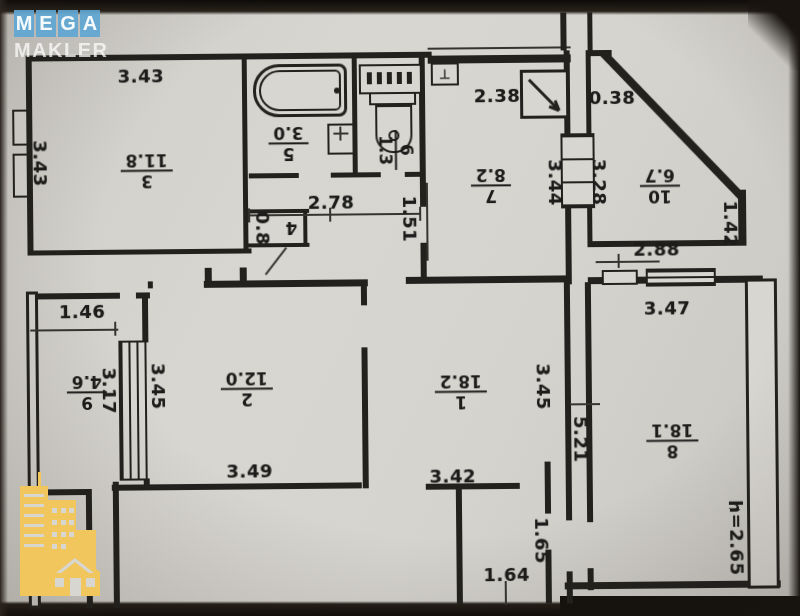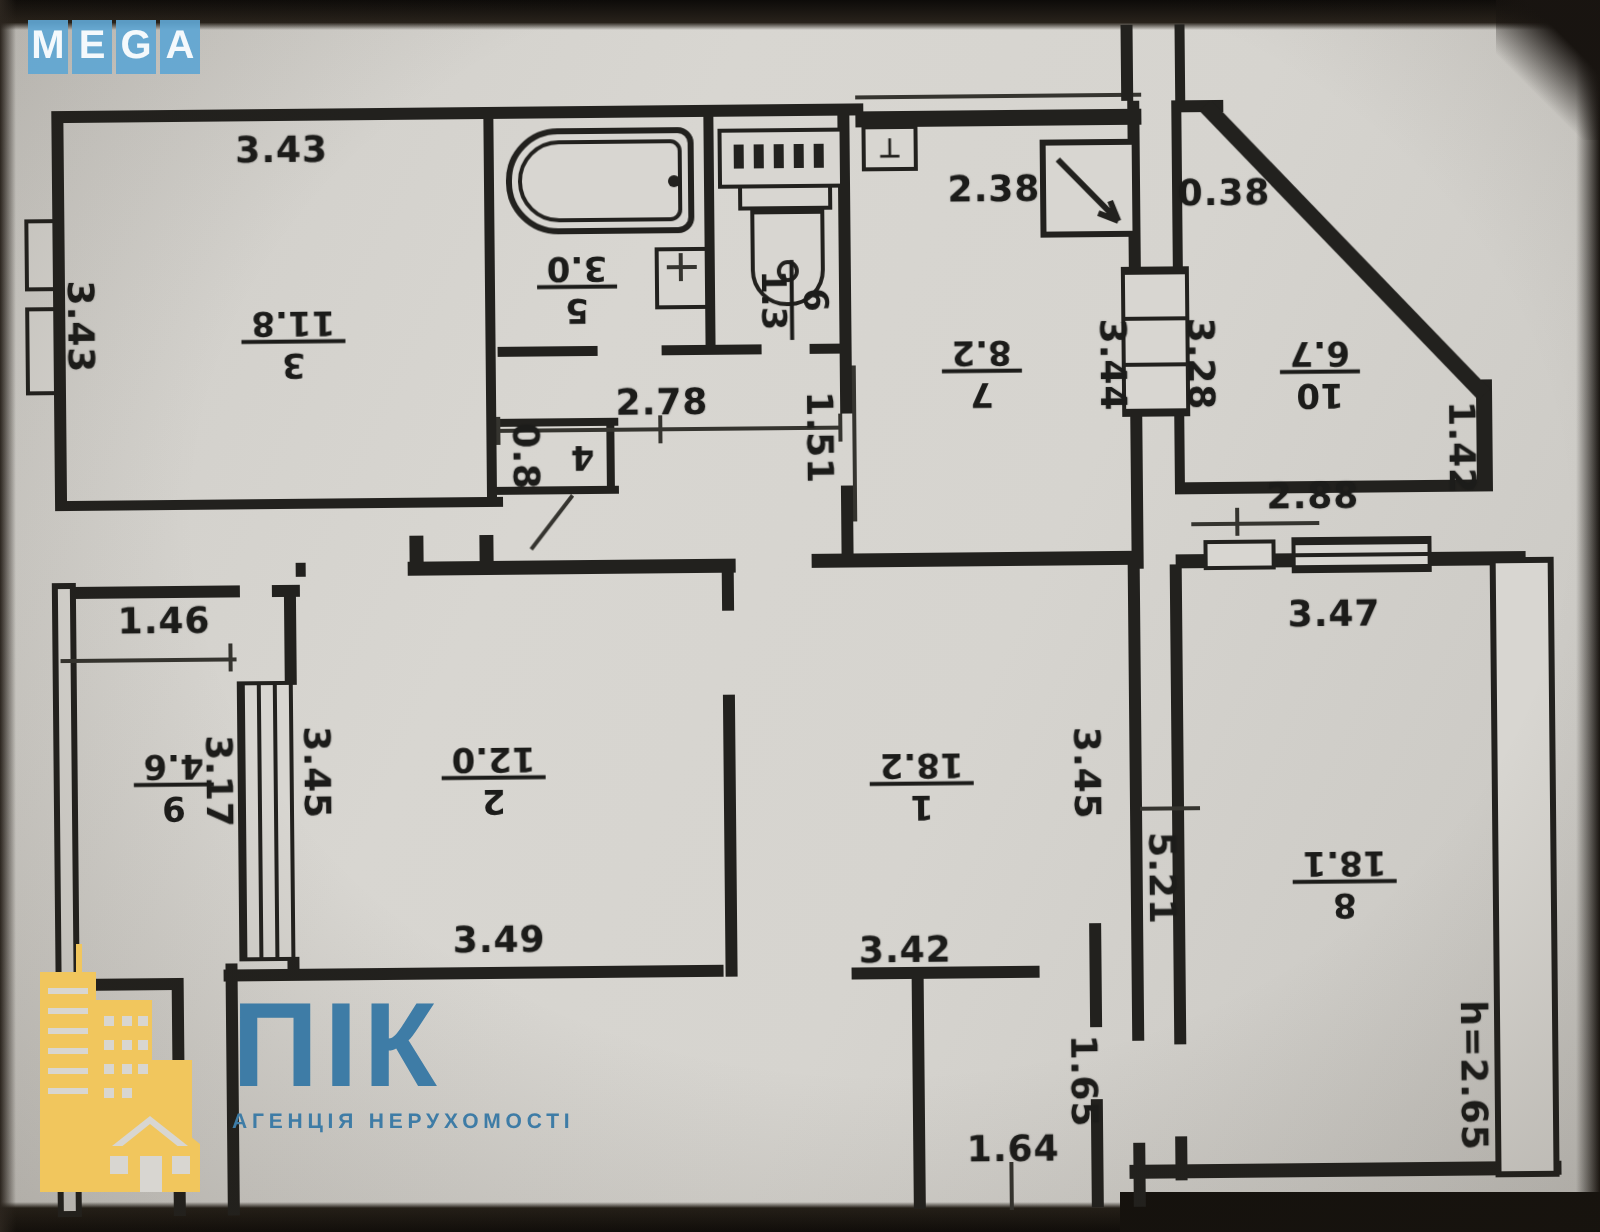--- a/index.html
+++ b/index.html
@@ -213,20 +213,21 @@
       </div>
   </div>
 
   <div class="mega">
     <div class="blocks" id="mega-blocks">
         <span>M</span>
         <span>E</span>
         <span>G</span>
         <span>A</span>
       </div>
+    <div class="sub">MAKLER</div>
   </div>
 
   <div class="pik">
     <svg width="100" height="130" viewBox="0 0 100 130">
       <g fill="#f1c65d">
         <rect x="30" y="0" width="3" height="16"></rect>
         <rect x="12" y="14" width="28" height="110"></rect>
         <rect x="40" y="28" width="28" height="96"></rect>
         <rect x="66" y="58" width="22" height="66"></rect>
         <polygon points="42,100 67,80 92,100 92,124 42,124"></polygon>
@@ -249,18 +250,14 @@
           <rect x="61" y="60" width="5" height="5"></rect>
         <rect x="44" y="72" width="5" height="5"></rect>
           <rect x="53" y="72" width="5" height="5"></rect>
         <polygon points="67,86 86,101 48,101"></polygon>
         <rect x="62" y="106" width="11" height="18"></rect>
         <rect x="47" y="106" width="9" height="9"></rect>
           <rect x="78" y="106" width="9" height="9"></rect>
       </g>
       <polygon fill="#f1c65d" points="67,90 82,102 52,102"></polygon>
     </svg>
-    <div class="pik-text">
-      <div class="pik-name">ПІК</div>
-      <div class="pik-tag">АГЕНЦІЯ НЕРУХОМОСТІ</div>
-    </div>
   </div>
 </div>
 
 </body></html>

